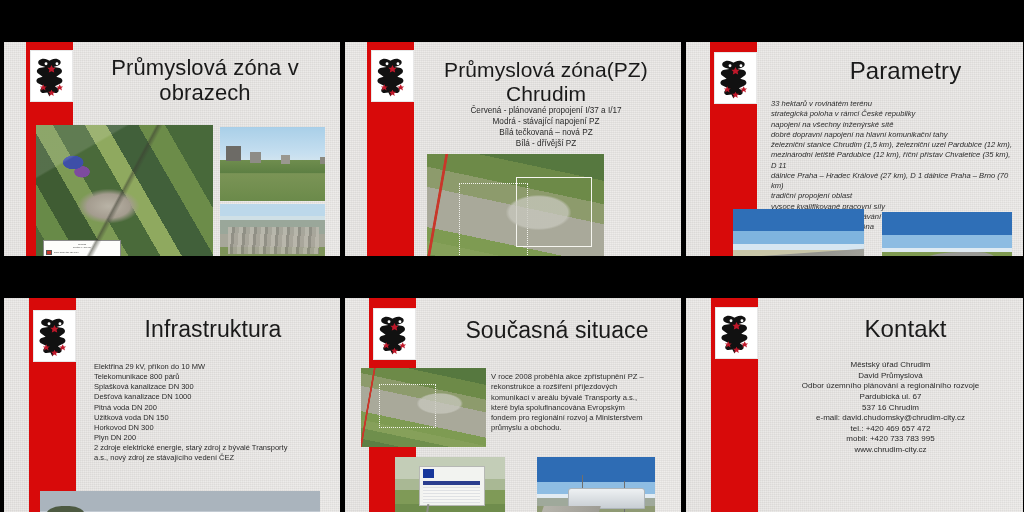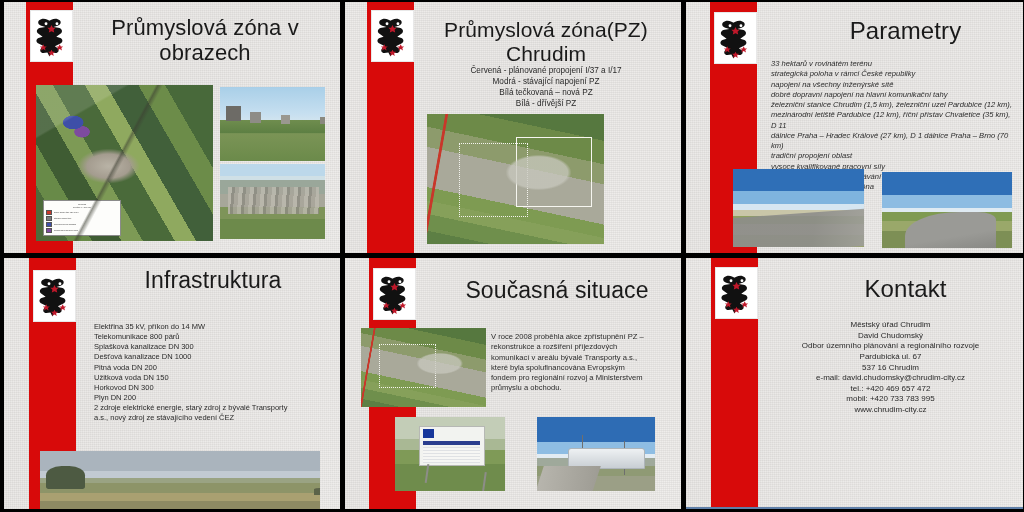--- a/index.html
+++ b/index.html
@@ -10,21 +10,21 @@
         display:grid;grid-template-columns:341px 341px 342px;
         grid-template-rows:256px 256px;}
 
   .slide{position:relative;overflow:hidden;background:#000;
          box-sizing:border-box;padding:2px 3px 3px 2px;}
   .canvas{position:relative;width:100%;height:100%;overflow:hidden;
           background:
             repeating-linear-gradient(0deg, rgba(0,0,0,.035) 0 1px, rgba(255,255,255,.03) 1px 2px),
             repeating-linear-gradient(90deg, rgba(0,0,0,.028) 0 1px, rgba(255,255,255,.03) 1px 2px),
             linear-gradient(135deg,#eceae8 0%,#e9e7e5 40%,#eeecea 100%);
-          border-left:2px solid #000;}
+          border-left:2px solid #000;margin-top:40px;}
 
   
   .redbar{position:absolute;top:0;bottom:0;background:#d80a0a;}
 
   
   .emblem{position:absolute;background:#fff;border:1px solid #e8e8e8;
           display:flex;align-items:center;justify-content:center;overflow:hidden;}
   .emblem svg{display:block;width:100%;height:100%;}
 
   .title{position:absolute;color:#1a1a1a;font-weight:400;
@@ -264,26 +264,26 @@
             <circle cx="38" cy="18" r="2.1" fill="#fff"></circle>
           <g fill="#c0182a">
             <path d="M30 20 l2 4 4 0 -3 3 1 4 -4 -2 -4 2 1 -4 -3 -3 4 0 z"></path>
             <path d="M18 48 l1.6 3.2 3.4 0 -2.6 2.5 .9 3.4 -3.3 -1.9 -3.3 1.9 .9 -3.4 -2.6 -2.5 3.4 0 z"></path>
             <path d="M42 48 l1.6 3.2 3.4 0 -2.6 2.5 .9 3.4 -3.3 -1.9 -3.3 1.9 .9 -3.4 -2.6 -2.5 3.4 0 z"></path>
             <path d="M30 56 l1.6 3.2 3.4 0 -2.6 2.5 .9 3.4 -3.3 -1.9 -3.3 1.9 .9 -3.4 -2.6 -2.5 3.4 0 z"></path>
           </g>
         </svg>
       </div>
 
-      <div class="title ctr" style="left:90px;right:8px;top:10px;font-size:23px;">
+      <div class="title ctr" style="left:90px;right:8px;top:19px;font-size:23px;">
         <div>Infrastruktura</div>
       </div>
 
       <div class="para" style="left:90px;right:6px;top:64px;font-size:7.5px;">
-        <div class="ln">Elektřina 35 kV, příkon do 14 MW</div>
+        <div class="ln">Elektřina 29 kV, příkon do 10 MW</div>
         <div class="ln">Telekomunikace 800 párů</div>
         <div class="ln">Splašková kanalizace DN 300</div>
         <div class="ln">Dešťová kanalizace DN 1000</div>
         <div class="ln">Pitná voda DN 200</div>
         <div class="ln">Užitková voda DN 150</div>
         <div class="ln">Horkovod DN 300</div>
         <div class="ln">Plyn DN 200</div>
         <div class="ln">2 zdroje elektrické energie, starý zdroj z bývalé Transporty</div>
         <div class="ln">a.s., nový zdroj ze stávajícího vedení ČEZ</div>
       </div>
@@ -361,21 +361,21 @@
           </g>
         </svg>
       </div>
 
       <div class="title ctr" style="left:110px;right:8px;top:18px;font-size:24px;">
         <div>Kontakt</div>
       </div>
 
       <div class="bodytext ctr" style="left:78px;right:6px;top:62px;font-size:8px;">
         <div class="ln">Městský úřad Chrudim</div>
-        <div class="ln">David Chudomský</div>
+        <div class="ln">David Průmyslová</div>
         <div class="ln">Odbor územního plánování  a regionálního rozvoje</div>
         <div class="ln">Pardubická ul. 67</div>
         <div class="ln">537 16   Chrudim</div>
         <div class="ln">e-mail: david.chudomsky@chrudim-city.cz</div>
         <div class="ln">tel.: +420 469 657 472</div>
         <div class="ln">mobil: +420 733 783 995</div>
         <div class="ln">www.chrudim-city.cz</div>
       </div>
 
       <div class="bottomline"></div>

